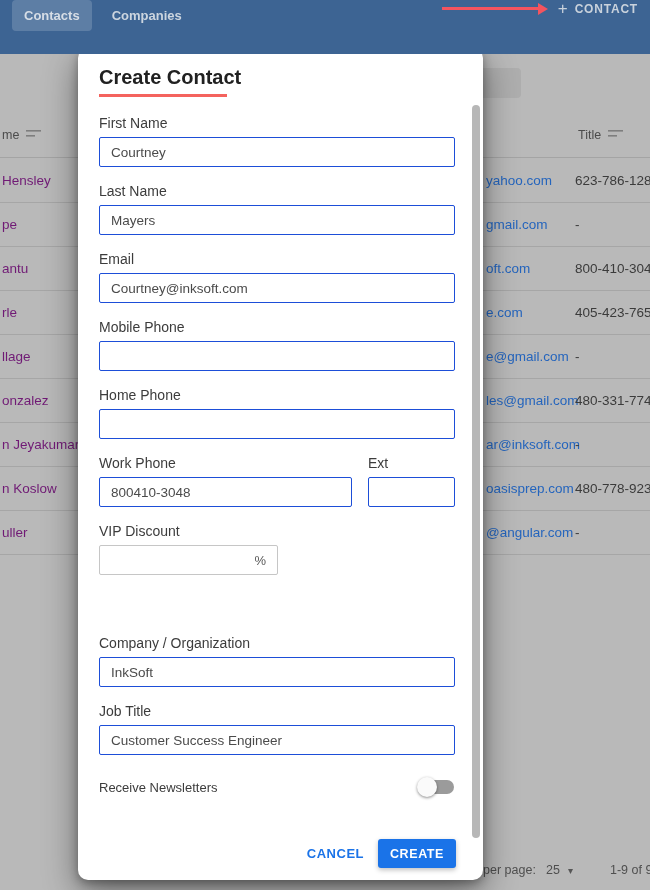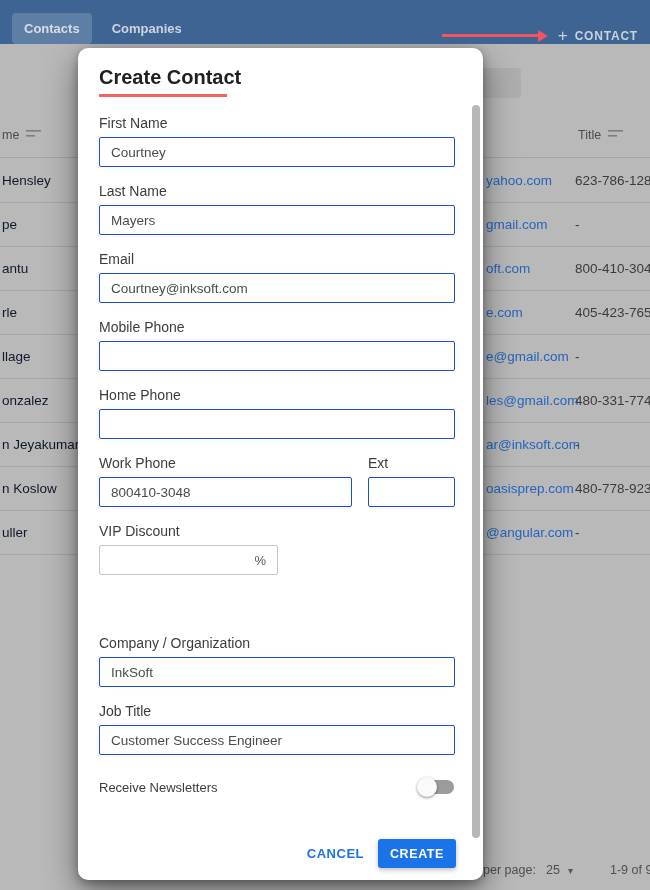--- a/index.html
+++ b/index.html
@@ -1,42 +1,42 @@
 <!DOCTYPE html>
 <html><head>
 <meta charset="utf-8">
 <style>
   * { margin:0; padding:0; box-sizing:border-box; }
   html,body { width:650px; height:890px; }
   body { font-family:"Liberation Sans", sans-serif; }
   .screen { position:relative; width:650px; height:890px; overflow:hidden; background:#b9b9b9; }
 
   
-  .topbar { position:absolute; top:0; left:0; right:0; height:44px; background:#3d6493; z-index:30;
-            display:flex; align-items:flex-end; padding:0 12px; }
+  .topbar { position:absolute; top:0; left:0; right:0; height:54px; background:#3d6493; z-index:30;
+            display:flex; align-items:flex-start; padding:0 12px; }
   .tab { font-size:13px; font-weight:bold; color:#ccd5df; padding:8px 12px; border-radius:4px; cursor:pointer; }
   .tab.selected { background:rgba(255,255,255,0.17); color:#d7dee6; }
   .tab + .tab { margin-left:8px; }
   .topbar-right { margin-left:auto; display:flex; align-items:center; }
   .arrow { display:flex; align-items:center; margin-right:10px; }
   .arrow-line { width:96px; height:3px; background:#f4545f; }
   .arrow-head { width:0; height:0; border-top:6px solid transparent; border-bottom:6px solid transparent; border-left:10px solid #f4545f; }
   .contact-btn { display:flex; align-items:center; color:#c9d2dc; cursor:pointer; }
   .contact-btn .plus { font-size:17px; font-weight:normal; margin-right:7px; line-height:1; }
   .contact-btn .lbl { font-size:12px; font-weight:bold; letter-spacing:0.8px; }
 
   
   .bg { position:absolute; top:44px; left:0; right:0; bottom:0; background:#b9b9b9; z-index:1; }
   .search-remnant { position:absolute; top:24px; left:440px; width:81px; height:30px; background:#aeaeae; border-radius:4px; }
   .bg-header { position:absolute; top:68px; left:0; right:0; height:46px; border-bottom:1px solid #a4a4a4;
                font-size:12.5px; color:#4c4c4c; }
   .bg-header .hcell { position:absolute; top:0; height:100%; display:flex; align-items:center; gap:7px; }
   .sort-icon { opacity:.75; }
   .bg-row { position:absolute; left:0; right:0; height:44px; border-bottom:1px solid #a6a6a6; font-size:13.5px; }
-  .bg-row .name  { position:absolute; left:2px;   top:0; line-height:44px; color:#0f172a; white-space:nowrap; }
+  .bg-row .name  { position:absolute; left:2px;   top:0; line-height:44px; color:#701a75; white-space:nowrap; }
   .bg-row .email { position:absolute; left:486px; top:0; line-height:44px; color:#2565bd; white-space:nowrap; }
   .bg-row .phone { position:absolute; left:575px; top:0; line-height:44px; color:#3b3b3b; white-space:nowrap; }
 
   .pagination { position:absolute; left:0; right:0; bottom:0; height:40px; font-size:12.5px; color:#4f4f4f; }
   .pag-label { position:absolute; left:449px; top:13px; white-space:nowrap; }
   .pag-size  { position:absolute; left:546px; top:13px; display:flex; align-items:center; gap:8px; cursor:pointer; }
   .pag-caret { font-size:10px; color:#565656; }
   .pag-range { position:absolute; left:610px; top:13px; white-space:nowrap; }
 
   

